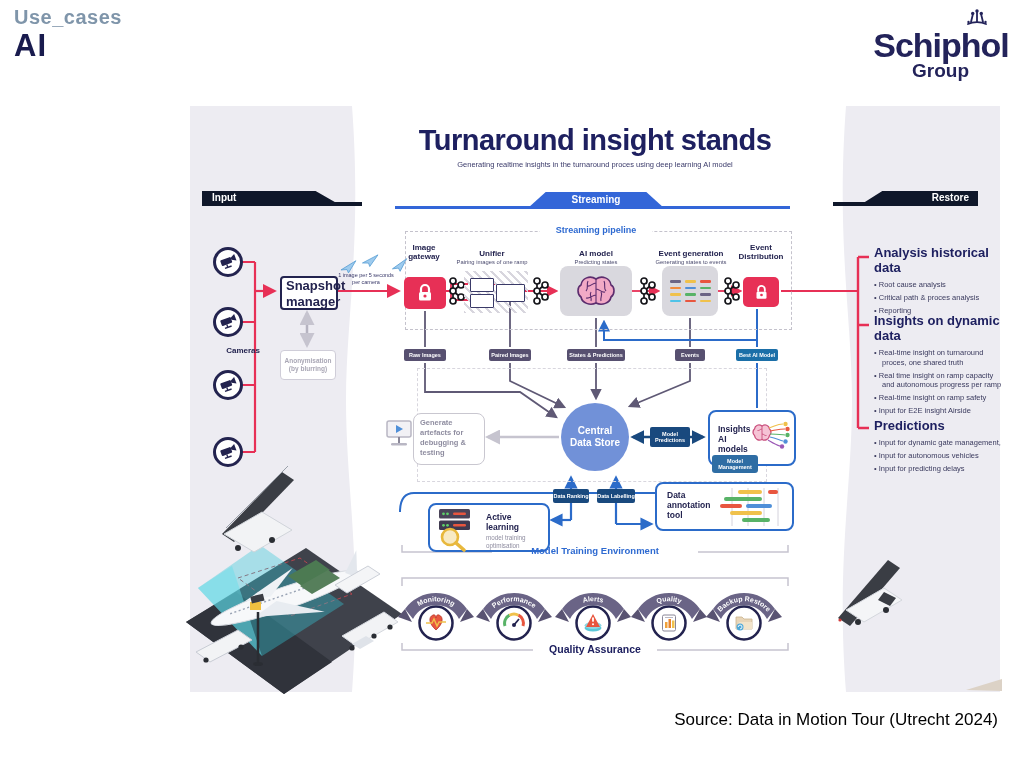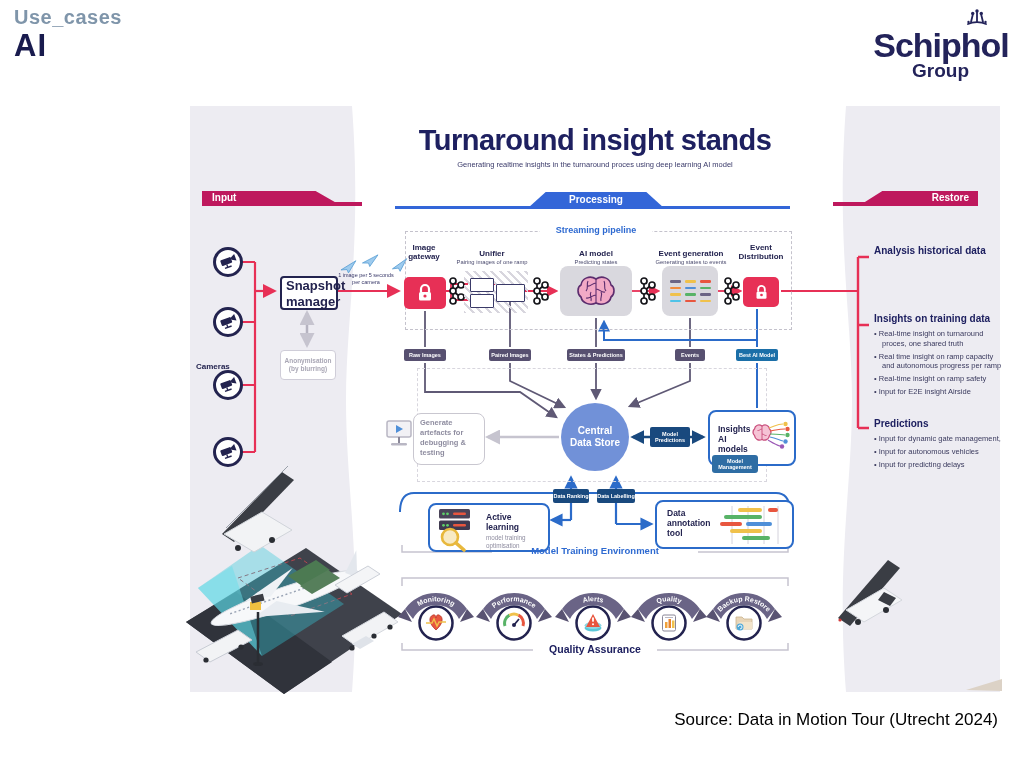--- a/index.html
+++ b/index.html
@@ -12,21 +12,21 @@
   .use-cases{left:14px;top:6px;font-size:20px;font-weight:bold;color:#7f95aa;letter-spacing:.5px}
   .ai-title{left:14px;top:28px;font-size:31px;font-weight:bold;color:#191b4e;letter-spacing:1px}
   .logo{left:864px;top:8px;width:170px;height:86px;text-align:center}
   .logo .brand{font-size:34px;font-weight:bold;color:#23235a;letter-spacing:-1px;padding-right:16px;line-height:1}
   .logo .grp{font-size:19px;font-weight:bold;color:#23235a;padding-right:17px;margin-top:-2px}
   .source{right:26px;top:710px;font-size:17px;color:#000}
   
   .dg-title{left:345px;top:124px;width:500px;text-align:center;font-size:29px;font-weight:bold;color:#1e2060;letter-spacing:-.5px}
   .dg-sub{left:345px;top:160px;width:500px;text-align:center;font-size:7.5px;color:#3a3a6a}
   
-  .banner{height:15px;background:#be185d;color:#fff;font-weight:bold;font-size:10px;line-height:13px}
+  .banner{height:15px;background:#0f172a;color:#fff;font-weight:bold;font-size:10px;line-height:13px}
   .proc-line{left:395px;top:206px;width:395px;height:3px;background:#3366d8}
   .proc-trap{left:528px;top:192px;width:136px;height:16px;background:#3366d8;
      clip-path:polygon(0 100%,13% 0,87% 0,100% 100%);color:#fff;font-weight:bold;font-size:10px;
      text-align:center;line-height:16px}
   
   .dash1{left:405px;top:231px;width:385px;height:97px;border:1px dashed #c4c2cc}
   .dash2{left:417px;top:368px;width:348px;height:112px;border:1px dashed #d8d6de}
   .sp-label{left:540px;top:225px;width:112px;background:#fff;text-align:center;font-size:9px;font-weight:bold;color:#2e6ad1;z-index:3}
   
   .stage{position:absolute;text-align:center;z-index:2}
@@ -49,24 +49,24 @@
   .bluebox{position:absolute;background:#fff;border:2px solid #2b6bc9;border-radius:8px;z-index:2}
   .whitebox{position:absolute;background:#fff;border:2px solid #23234f;border-radius:4px;
      display:flex;align-items:flex-start;justify-content:center;text-align:center;font-weight:bold;font-size:13px;line-height:1.2;z-index:2}
   .ghostbox{position:absolute;background:#fff;border:1.5px solid #cfcdd8;border-radius:4px;
      display:flex;align-items:center;justify-content:center;text-align:center;font-weight:bold;
      font-size:6.5px;line-height:1.25;color:#a9a7b5;z-index:2}
   .mte-label{left:495px;top:545px;width:200px;text-align:center;font-size:9.5px;font-weight:bold;color:#2e6ad1}
   .qa-label{left:495px;top:643px;width:200px;text-align:center;font-size:10.5px;font-weight:bold;color:#1e2060}
   
   .out-group{width:132px;z-index:2}
-  .out-title{font-size:10px;font-weight:bold;color:#1e2060;margin-bottom:5px}
+  .out-title{font-size:13px;font-weight:bold;color:#1e2060;margin-bottom:5px}
   .out-item{font-size:7.5px;color:#3a3a5e;line-height:1.3;margin:3px 0;padding-left:8px;text-indent:-8px}
   .out-item::before{content:"• "}
-  .cam-label{left:196px;top:362px;width:64px;text-align:left;font-size:8px;font-weight:bold;color:#23234f}
+  .cam-label{left:196px;top:346px;width:64px;text-align:right;font-size:8px;font-weight:bold;color:#23234f}
   .rate-note{left:336px;top:272px;width:60px;text-align:center;font-size:5.5px;color:#3a3a6a;line-height:1.25;z-index:3}
   .qa-badge{width:78px;height:64px;z-index:2}
   .dashrow{display:flex;gap:4px}
   .dash-el{width:11px;height:2.5px;border-radius:1.2px}
 </style>
 </head>
 <body>
 
 <svg class="svg-layer" width="1024" height="761" viewBox="0 0 1024 761">
   <defs>
@@ -292,21 +292,21 @@
 
 <div class="abs dg-title ov">Turnaround insight stands</div>
 <div class="abs dg-sub ov">Generating realtime insights in the turnaround proces using deep learning AI model</div>
 
 <div class="abs banner ov" style="left:202px;top:191px;width:160px;padding-left:10px;box-sizing:border-box;
             clip-path:polygon(0 0,71% 0,83% 73%,100% 73%,100% 100%,0 100%)">
   <span>Input</span>
 </div>
 <div class="abs proc-line ov"></div>
 <div class="abs proc-trap ov">
-  <span>Processing</span>
+  <span>Streaming</span>
 </div>
 <div class="abs banner ov" style="left:833px;top:191px;width:145px;padding-right:9px;box-sizing:border-box;text-align:right;
             clip-path:polygon(100% 0,34% 0,22% 73%,0 73%,0 100%,100% 100%)">
   <span>Restore</span>
 </div>
 
 <div class="abs dash1 ov"></div>
 <div class="abs dash2 ov"></div>
 <div class="abs sp-label ov">Streaming pipeline</div>
 
@@ -428,21 +428,21 @@
   <circle cx="7.5" cy="5.8" r="1.4" fill="#5fd069"></circle>
     <circle cx="11.5" cy="5.8" r="1.4" fill="#5fd069"></circle>
   <rect x="17" y="4.6" width="13" height="2.4" rx="1.2" fill="#e8563f"></rect>
   <rect x="3" y="12.5" width="31" height="9.5" rx="1.5" fill="#3f3a50"></rect>
   <circle cx="7.5" cy="17.3" r="1.4" fill="#5fd069"></circle>
     <circle cx="11.5" cy="17.3" r="1.4" fill="#5fd069"></circle>
   <rect x="17" y="16.1" width="13" height="2.4" rx="1.2" fill="#e8563f"></rect>
   <circle cx="14" cy="29" r="8" fill="#f7e6b8" fill-opacity="0.85" stroke="#e8b83c" stroke-width="2.6"></circle>
   <line x1="20" y1="35" x2="28" y2="42" stroke="#e8b83c" stroke-width="3.6" stroke-linecap="round"></line>
 </svg>
-<div class="bluebox" style="left:655px;top:500px;width:135px;height:45px">
+<div class="bluebox" style="left:655px;top:482px;width:135px;height:45px">
   <div style="position:absolute;left:10px;top:6px;width:48px;font-size:8.5px;font-weight:bold;color:#23234f;line-height:1.2">Data annotation tool</div>
   <svg style="position:absolute;right:6px;top:4px" width="68" height="38" viewBox="0 0 68 38">
     <path d="M14,0 V38 M30,0 V38 M46,0 V38 M60,0 V38" stroke="#d4d2dc" stroke-width="1"></path>
     <rect x="20" y="2" width="24" height="4" rx="2" fill="#f0c14b"></rect>
       <rect x="50" y="2" width="10" height="4" rx="2" fill="#e8563f"></rect>
     <rect x="6" y="9" width="38" height="4" rx="2" fill="#58b367"></rect>
     <rect x="2" y="16" width="22" height="4" rx="2" fill="#e8563f"></rect>
       <rect x="28" y="16" width="26" height="4" rx="2" fill="#4f8fd8"></rect>
     <rect x="12" y="23" width="32" height="4" rx="2" fill="#f0c14b"></rect>
     <rect x="24" y="30" width="28" height="4" rx="2" fill="#58b367"></rect>
@@ -548,23 +548,29 @@
   <div style="width:46px">Snapshot manager</div>
 </div>
 <div class="abs rate-note ov">1 image per 5 seconds per camera</div>
 <div class="ghostbox" style="left:280px;top:350px;width:54px;height:28px;flex-direction:column">
   <div>Anonymisation</div>
   <div>(by blurring)</div>
 </div>
 
 <div class="abs out-group ov" style="left:874px;top:245px">
   <div class="out-title">Analysis historical data</div>
+  <div>
+
+  <div class="out-item">Root cause analysis</div>
+      <div class="out-item">Critical path &amp; proces analysis</div>
+      <div class="out-item">Reporting</div>
+    </div>
 </div>
 <div class="abs out-group ov" style="left:874px;top:313px">
-  <div class="out-title">Insights on training data</div>
+  <div class="out-title">Insights on dynamic data</div>
   <div>
 
   <div class="out-item">Real-time insight on turnaround proces, one shared truth</div>
       <div class="out-item">Real time insight on ramp capacity and autonomous progress per ramp</div>
       <div class="out-item">Real-time insight on ramp safety</div>
       <div class="out-item">Input for E2E insight Airside</div>
     </div>
 </div>
 <div class="abs out-group ov" style="left:874px;top:418px">
   <div class="out-title">Predictions</div>

